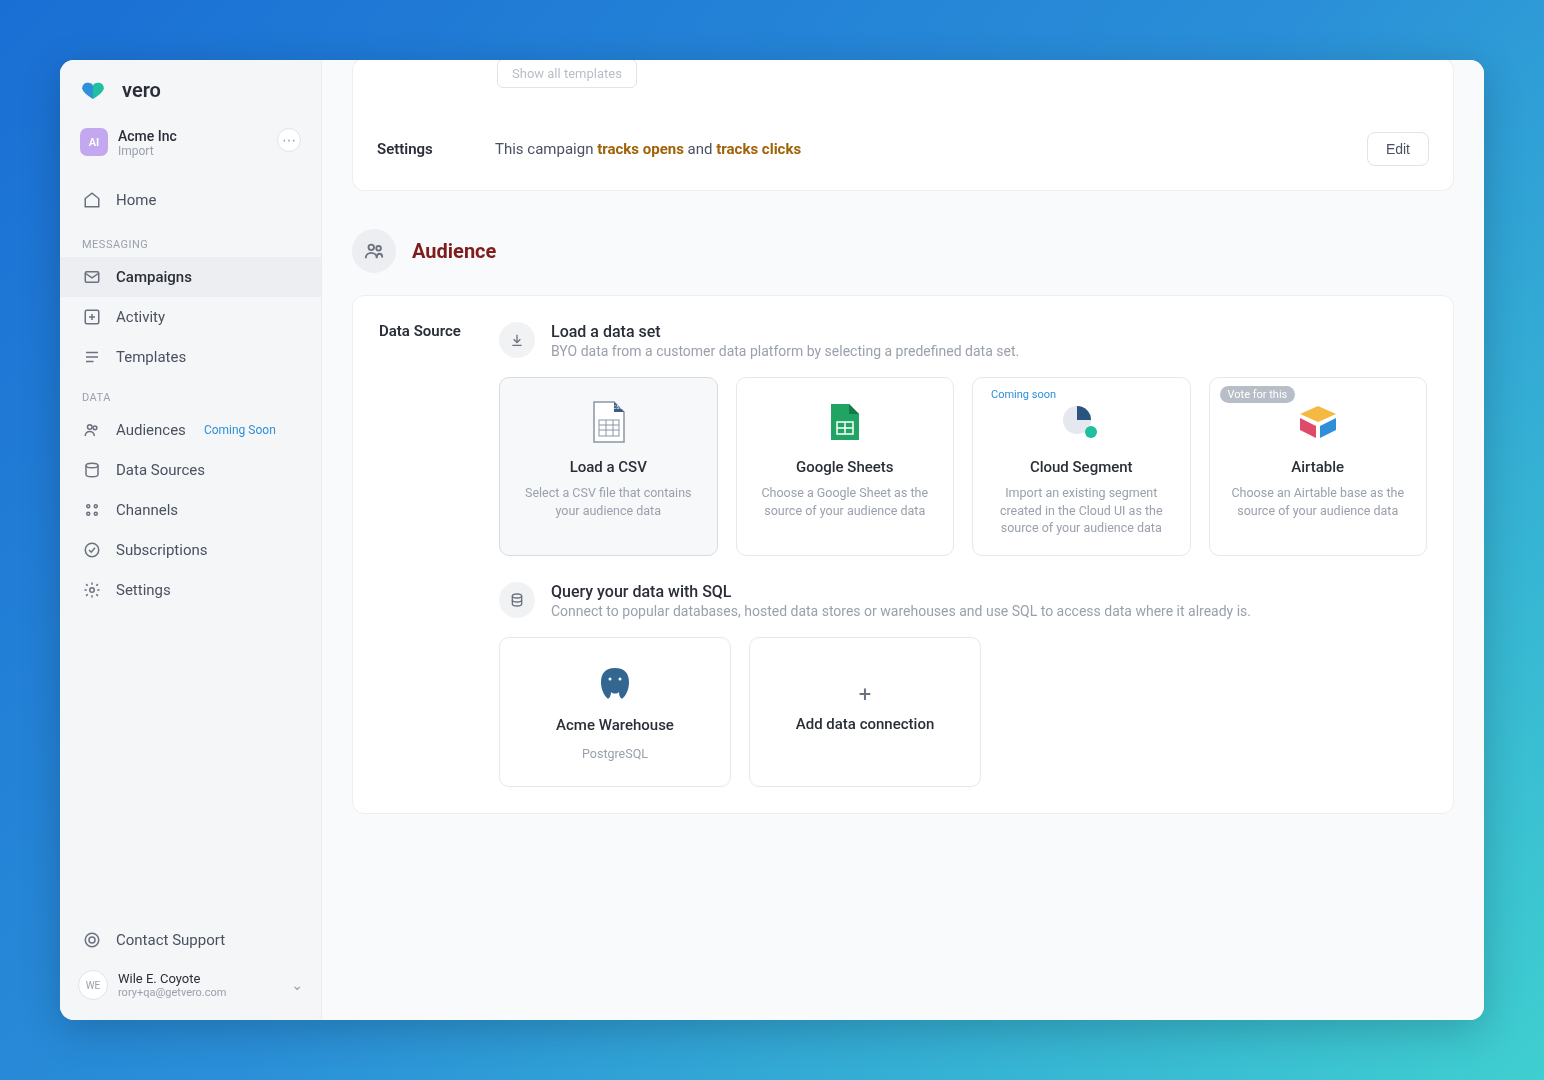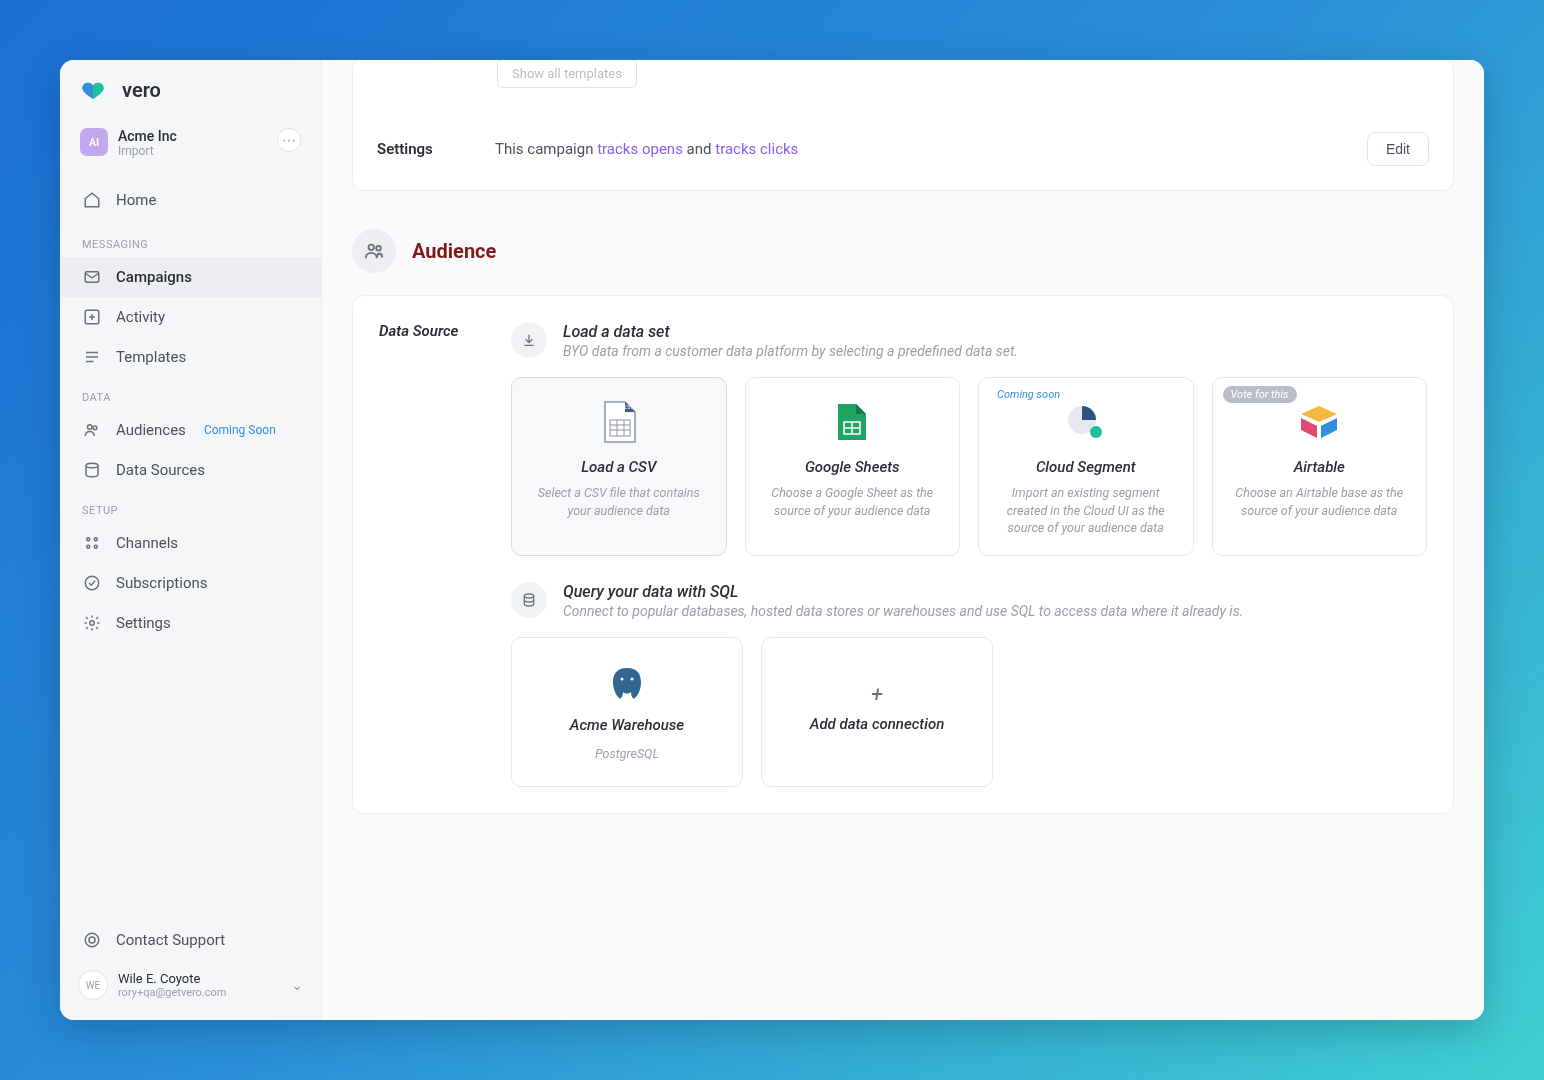--- a/index.html
+++ b/index.html
@@ -151,21 +151,21 @@
   color: #b8bec8;
   font-size: 13px;
 }
 .settings-label {
   width: 118px;
   font-size: 15px;
   font-weight: 600;
   color: #2a2e38;
 }
 .settings-text { font-size: 15px; color: #4a5160; flex: 1; }
-.settings-text strong { color: #8b5cf6; font-weight: 400; }
+.settings-text strong { color: #a16207; font-weight: 700; }
 .edit-btn {
   padding: 8px 18px;
   border: 1px solid #e0e3e8;
   border-radius: 8px;
   background: #fff;
   font-size: 14px;
   color: #4a5160;
   cursor: pointer;
 }
 
@@ -183,21 +183,21 @@
   color: #6b717e;
 }
 .section-title { font-size: 20px; font-weight: 700; color: #7f1d1d; }
 
 .audience-card {
   background: #fff;
   border: 1px solid #eceef1;
   border-radius: 12px;
   padding: 26px;
 }
-.ds-row { display: flex; gap: 36px; font-style: italic; }
+.ds-row { display: flex; gap: 24px; }
 .ds-label {
   width: 96px;
   font-size: 15px;
   font-weight: 600;
   color: #2a2e38;
 }
 .ds-content { flex: 1; }
 .load-head, .sql-head {
   display: flex;
   gap: 16px;
@@ -338,21 +338,20 @@
     <div class="nav-item">
       <span class="icon">
           <svg width="18" height="18" viewBox="0 0 24 24" fill="none" stroke="currentColor" stroke-width="2">
             <ellipse cx="12" cy="6" rx="8" ry="3"></ellipse>
             <path d="M4 6 L4 18 C4 19.6 7.6 21 12 21 C16.4 21 20 19.6 20 18 L20 6"></path>
           </svg>
         </span>
       <span>Data Sources</span>
     </div>
 
-    <div class="nav-heading">SETUP</div>
     <div class="nav-item">
       <span class="icon">
           <svg width="18" height="18" viewBox="0 0 24 24" fill="none" stroke="currentColor" stroke-width="2">
             <circle cx="7" cy="7" r="2"></circle>
             <circle cx="17" cy="7" r="2"></circle>
             <circle cx="7" cy="17" r="2"></circle>
             <circle cx="17" cy="17" r="2"></circle>
           </svg>
         </span>
       <span>Channels</span>

